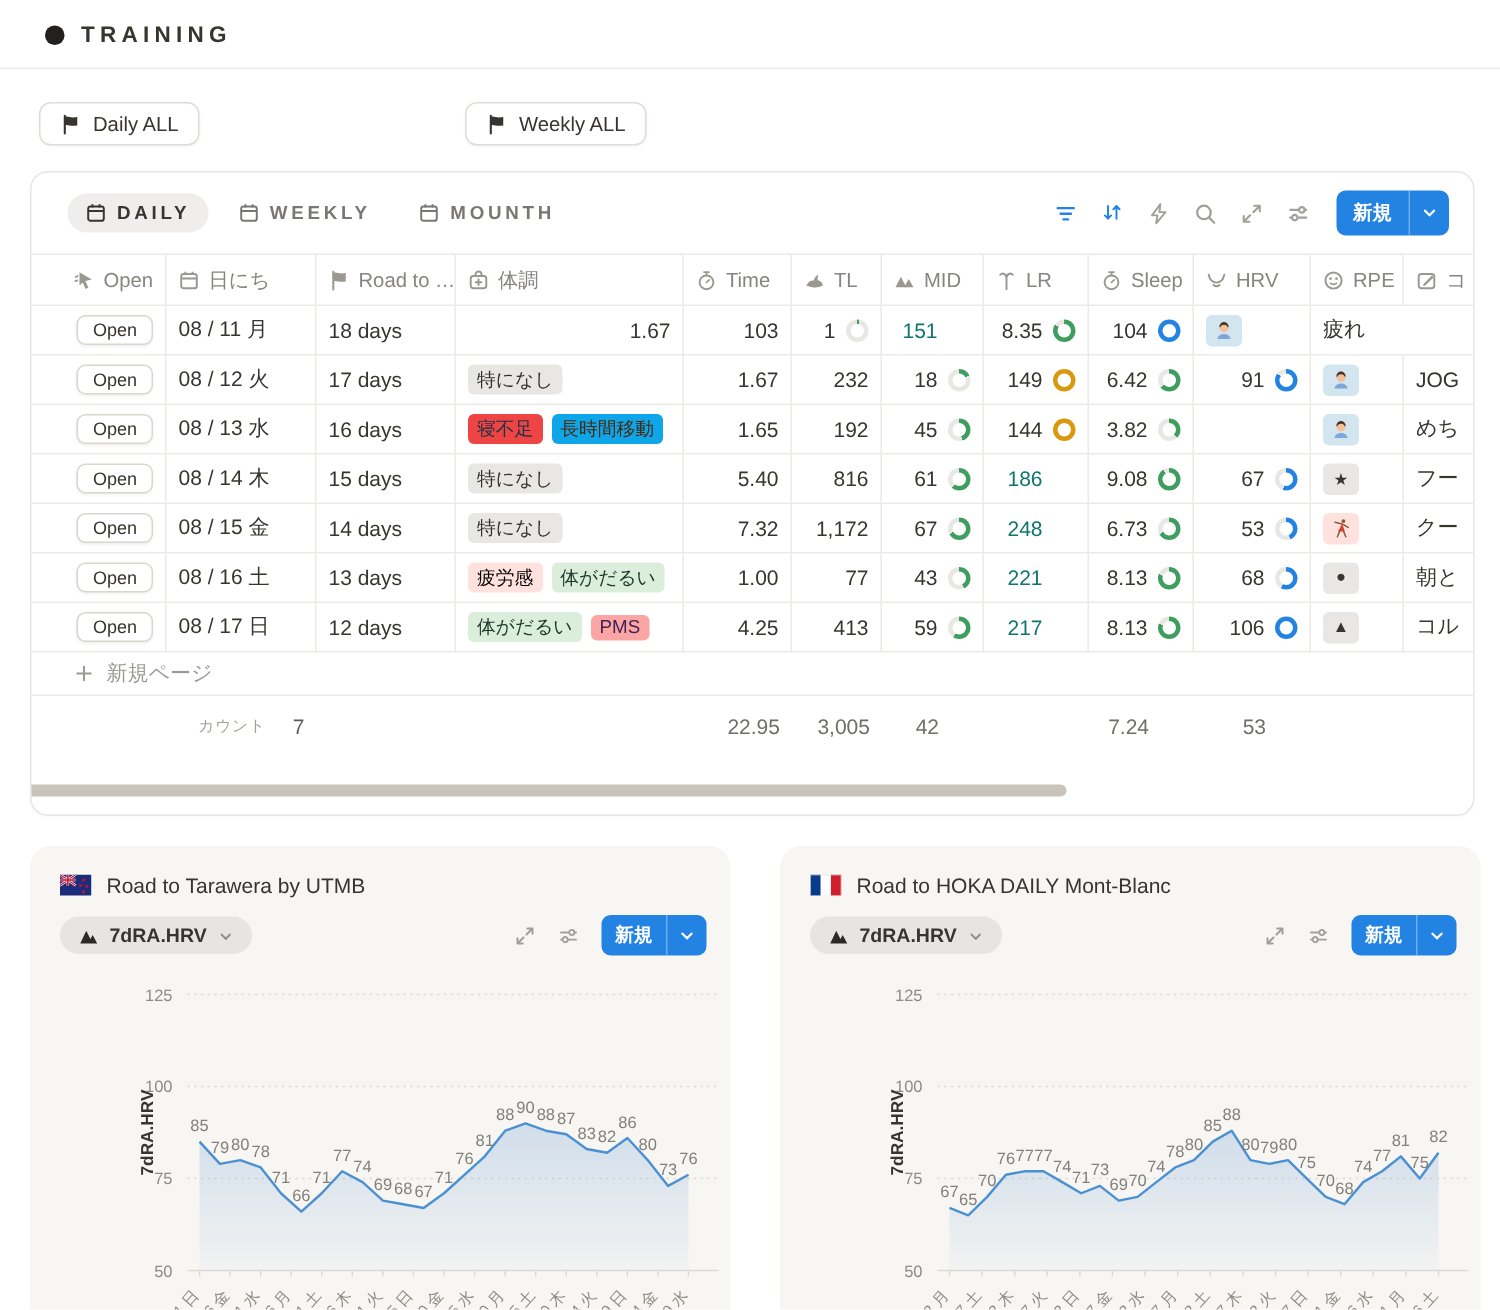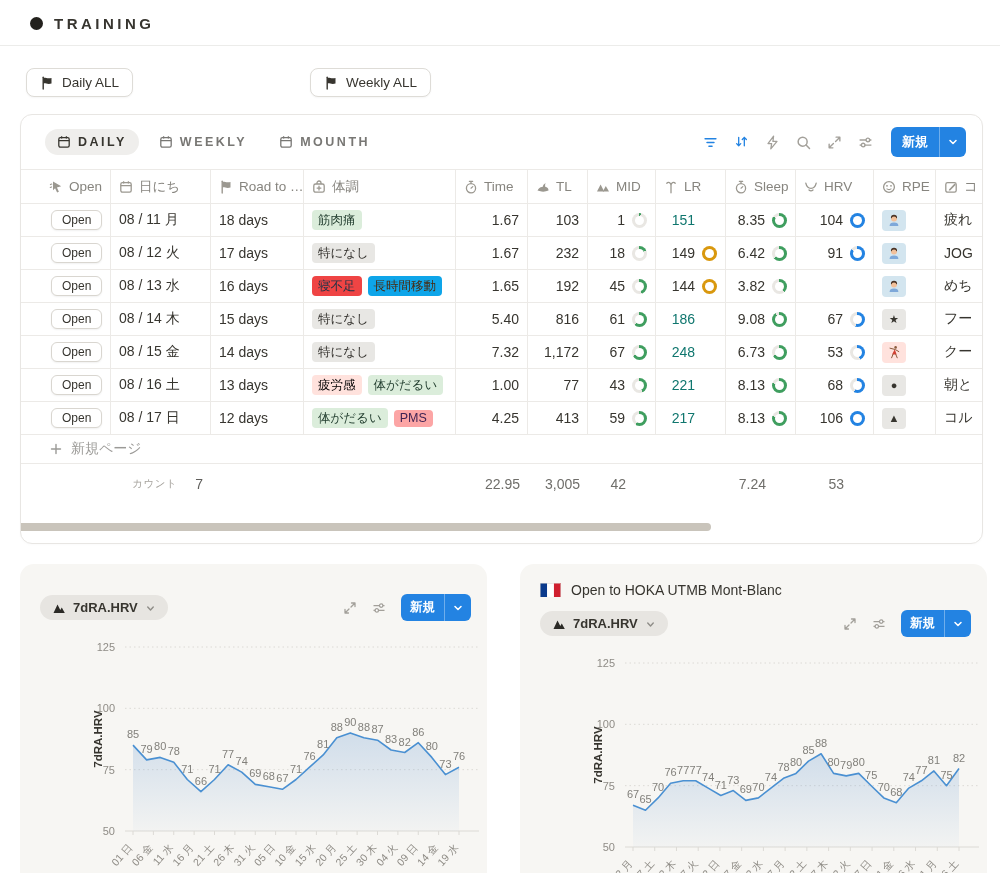--- a/index.html
+++ b/index.html
@@ -302,23 +302,20 @@
         <span>コ</span>
       </div>
     </div>
   <div id="tbody">
       <div class="grid-row trow">
         <div class="td">
           <button class="open-btn">Open</button>
         </div>
         <div class="td">08 / 11 月</div>
         <div class="td">18 days</div>
-        <div class="td">
-          <span class="tag" style="background:#dbeddb;color:#1c3829">筋肉痛</span>
-        </div>
         <div class="td numcell">1.67</div>
         <div class="td numcell">103</div>
         <div class="td numcell">
           <span>1</span>
           <span class="ring" style="background:conic-gradient(#3f9e5f 3%, #e9e7e3 0)"></span>
         </div>
         <div class="td numcell">
           <span class="redval">151</span>
           <span class="ring-slot"></span>
         </div>
@@ -575,20 +572,36 @@
       <div class="fcell pad-ring">7.24</div>
       <div class="fcell pad-ring">53</div>
       <div class="fcell"></div>
       <div class="fcell"></div>
     </div>
   <div class="hscrollbar"></div>
 </div>
 
 <div class="cards-row" id="cardsRow">
     <div class="chart-card">
+      <div class="cc-head">
+        <span class="flag"><svg viewBox="0 0 20 14">
+            <rect width="20" height="14" fill="#1a2c7a"></rect>
+            <path d="M0 0 L10 7 M10 0 L0 7" stroke="#fff" stroke-width="1.6"></path>
+            <path d="M0 0 L10 7 M10 0 L0 7" stroke="#c8102e" stroke-width="0.7"></path>
+            <rect x="4.2" width="1.6" height="7" fill="#fff"></rect>
+            <rect y="2.7" width="10" height="1.6" fill="#fff"></rect>
+            <rect x="4.5" width="1" height="7" fill="#c8102e"></rect>
+            <rect y="3" width="10" height="1" fill="#c8102e"></rect>
+            <circle cx="15" cy="3.5" r="1" fill="#c8102e"></circle>
+            <circle cx="13" cy="7" r="1" fill="#c8102e"></circle>
+            <circle cx="17" cy="7.5" r="1" fill="#c8102e"></circle>
+            <circle cx="15" cy="11" r="1" fill="#c8102e"></circle>
+          </svg></span>
+        <span>Road to Tarawera by UTMB</span>
+      </div>
       <div class="cc-controls">
         <span class="sel-pill">
           <span class="mnt"><svg viewBox="0 0 14 14">
               <path d="M1.5 12 L5.5 3.5 L8.3 9 L9.8 6.4 L12.8 12 Z" fill="currentColor"></path>
             </svg></span>
           <span>7dRA.HRV</span>
           <span class="chev"><svg viewBox="0 0 14 14">
               <path d="M3.5 5.2 L7 8.8 L10.5 5.2" fill="none" stroke="currentColor" stroke-width="1.8" stroke-linecap="round" stroke-linejoin="round"></path>
             </svg></span>
         </span>
@@ -691,21 +704,21 @@
         </svg></div>
     </div>
     <div class="chart-card">
       <div class="cc-head">
         <span class="flag"><svg viewBox="0 0 20 14">
             <rect width="20" height="14" fill="#fff"></rect>
             <rect width="6.7" height="14" fill="#0a3a8c"></rect>
             <rect x="13.3" width="6.7" height="14" fill="#d0202f"></rect>
             <rect x=".25" y=".25" width="19.5" height="13.5" fill="none" stroke="#d9d7d3" stroke-width=".5"></rect>
           </svg></span>
-        <span>Open to HOKA UTMB Mont-Blanc</span>
+        <span>Road to HOKA DAILY Mont-Blanc</span>
       </div>
       <div class="cc-controls">
         <span class="sel-pill">
           <span class="mnt"><svg viewBox="0 0 14 14">
               <path d="M1.5 12 L5.5 3.5 L8.3 9 L9.8 6.4 L12.8 12 Z" fill="currentColor"></path>
             </svg></span>
           <span>7dRA.HRV</span>
           <span class="chev"><svg viewBox="0 0 14 14">
               <path d="M3.5 5.2 L7 8.8 L10.5 5.2" fill="none" stroke="currentColor" stroke-width="1.8" stroke-linecap="round" stroke-linejoin="round"></path>
             </svg></span>

